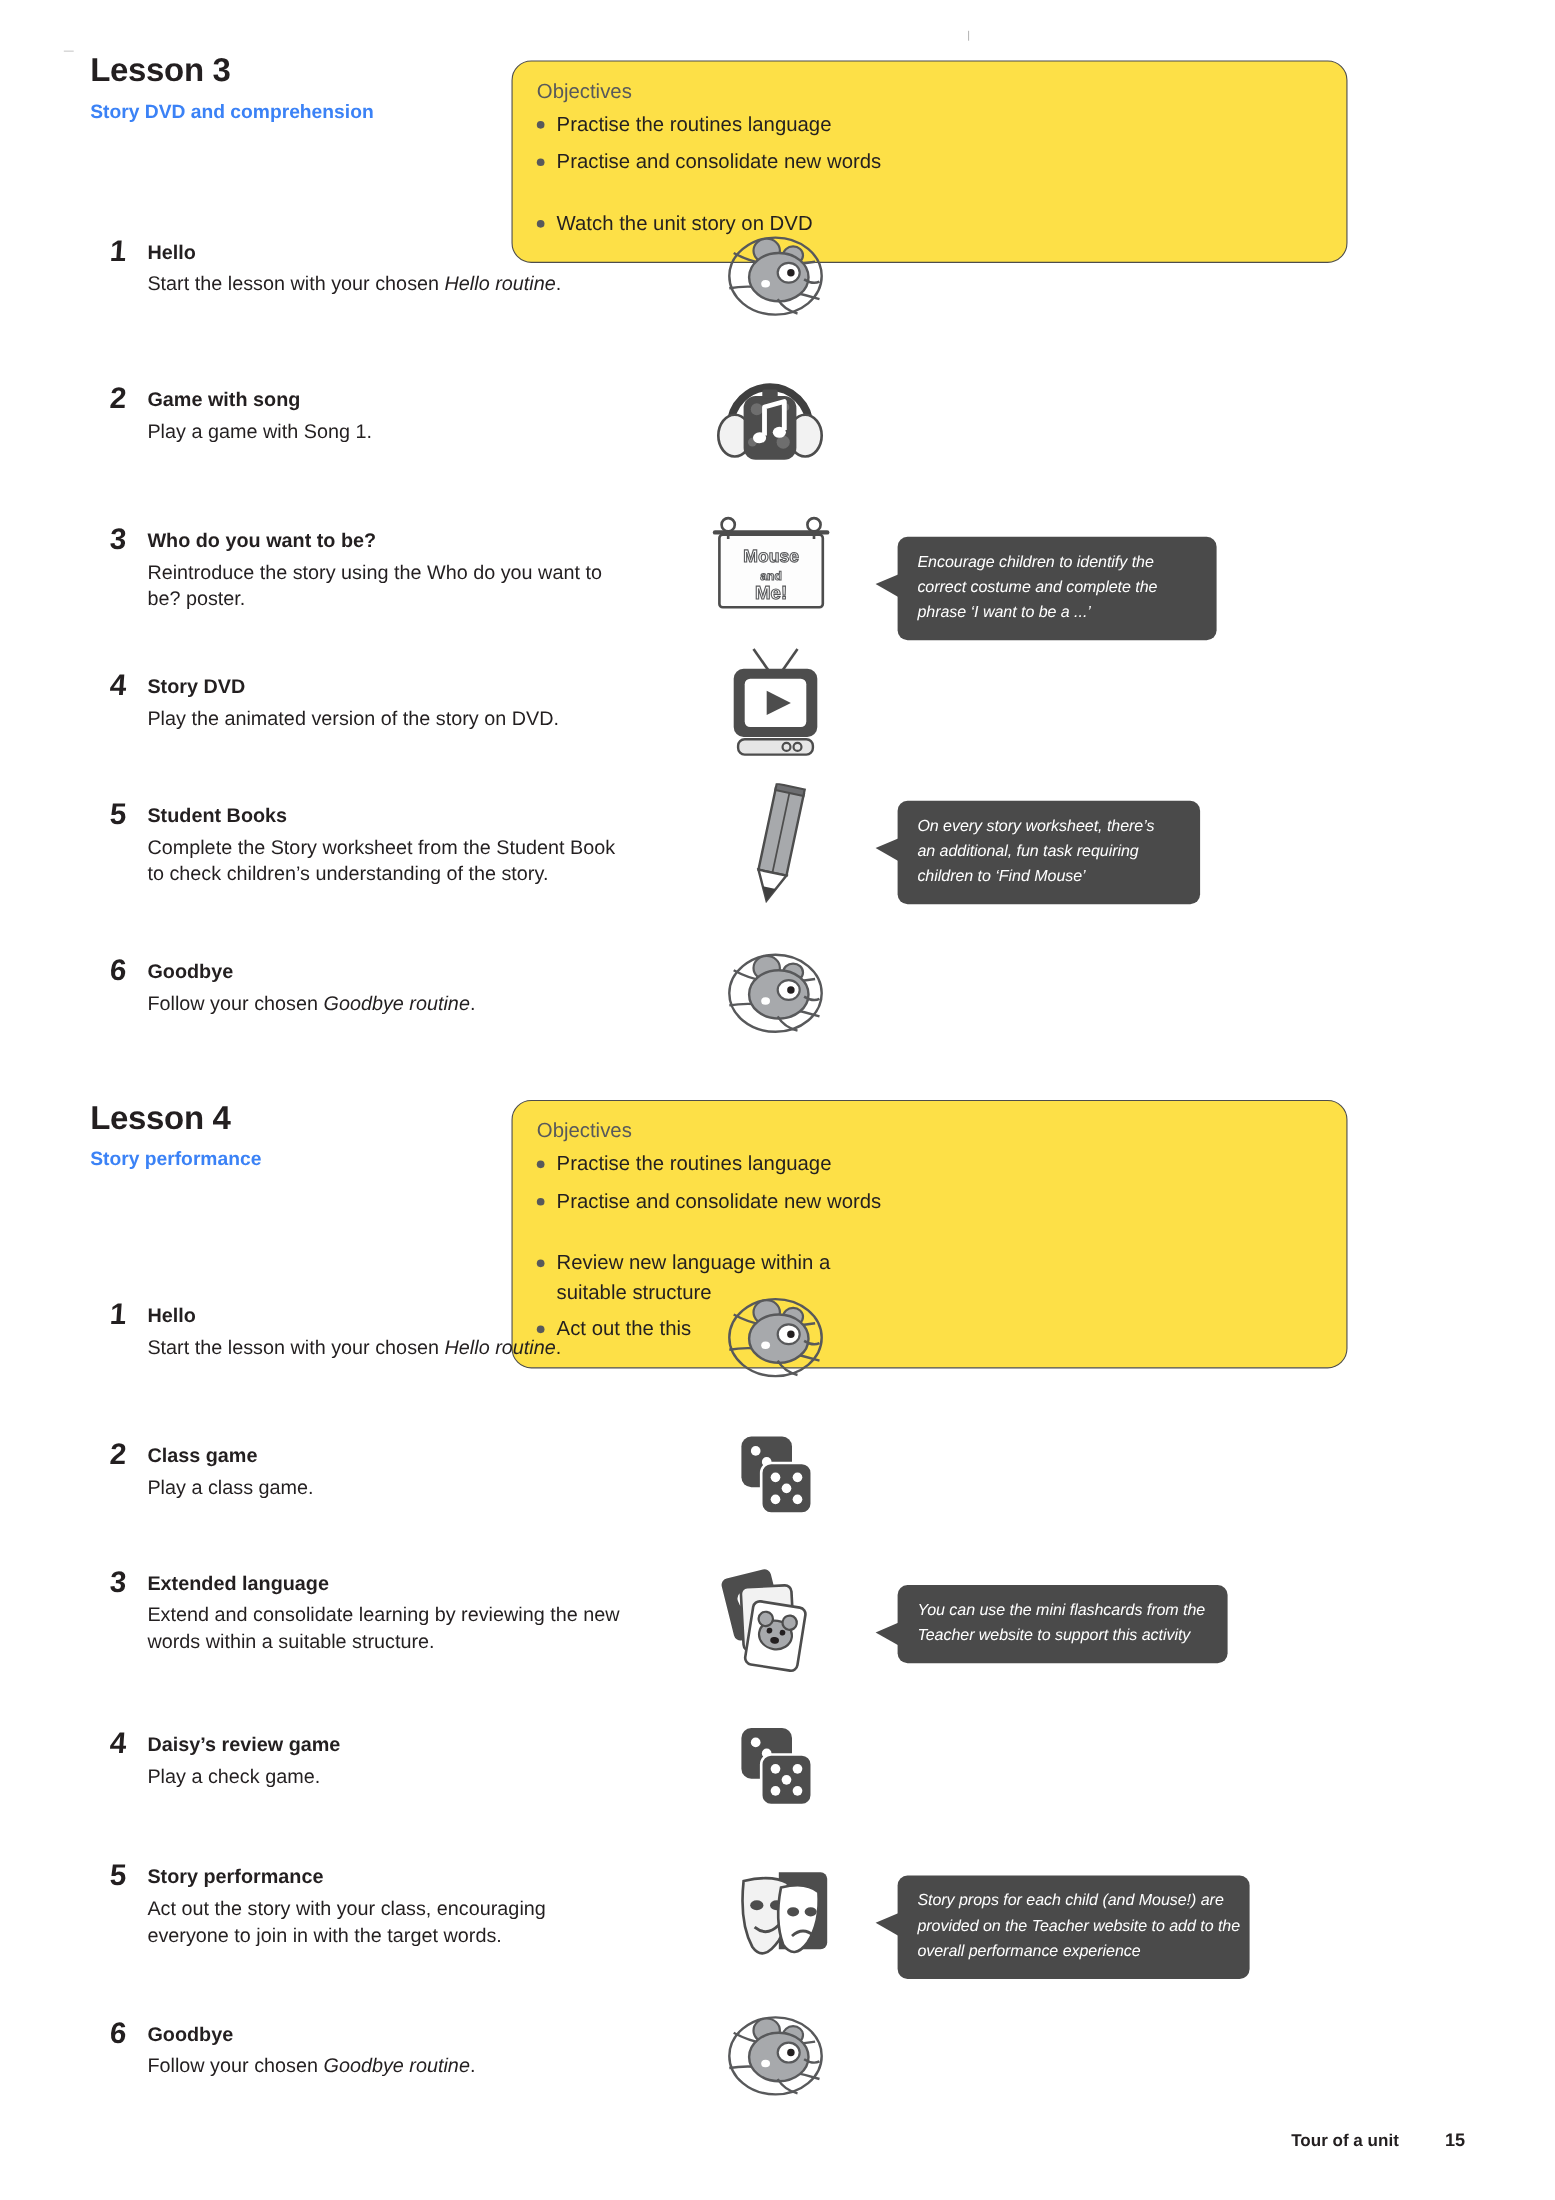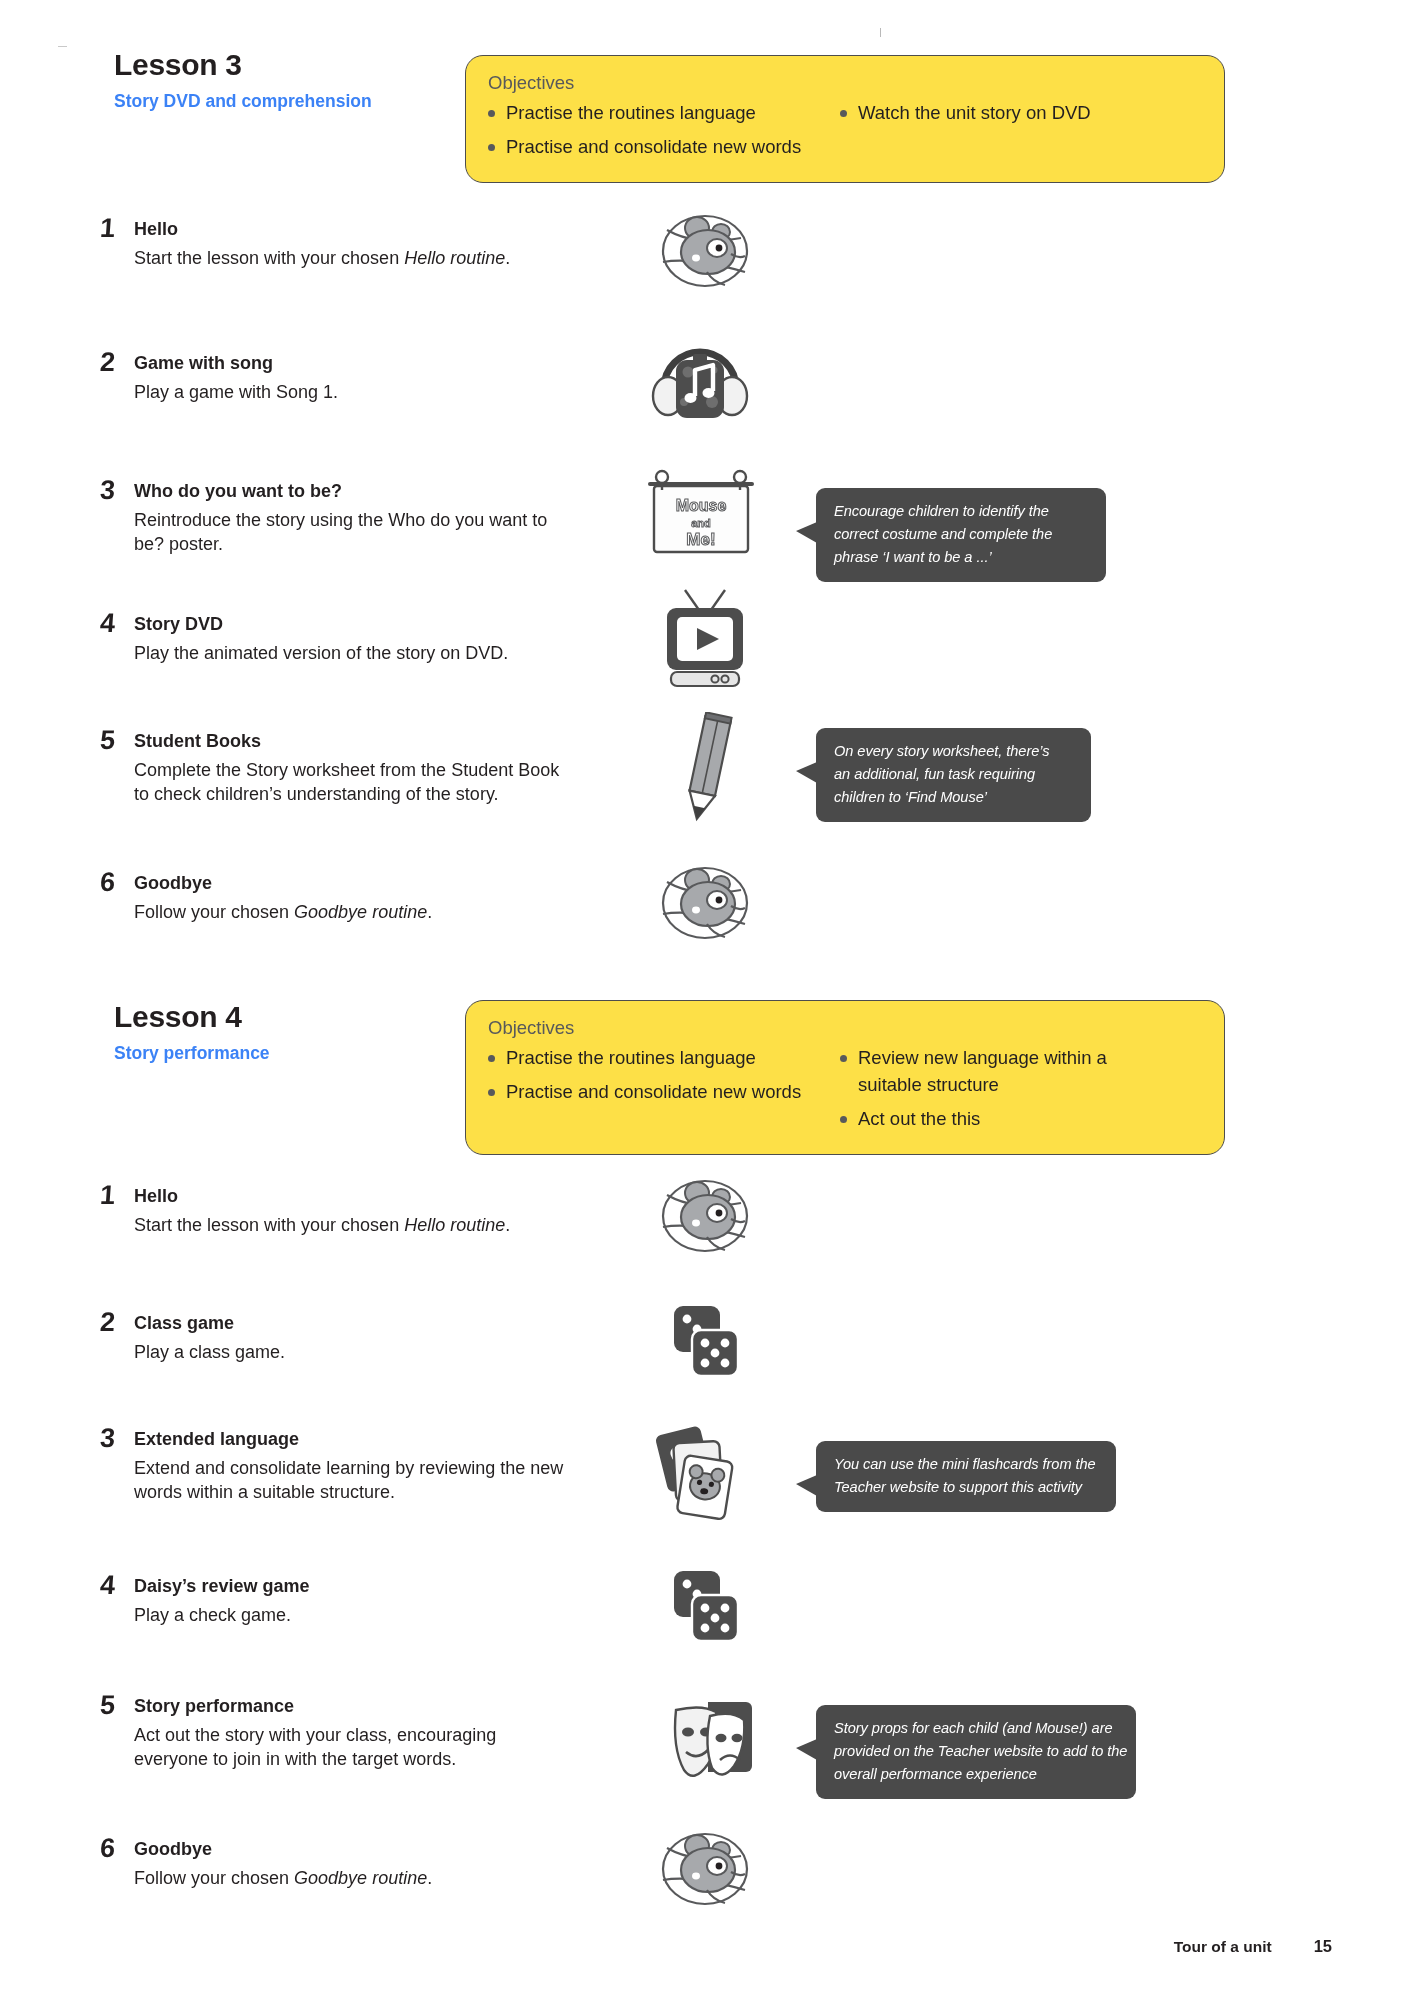--- a/index.html
+++ b/index.html
@@ -9,42 +9,42 @@
     width:1414px; height:2000px;
     background:#ffffff;
     font-family:"Liberation Sans", sans-serif;
     color:#231f20;
     position:relative;
     overflow:hidden;
   }
   .page { position:relative; width:1414px; height:2000px; padding:0; }
 
   
-  .lesson-head { position:absolute; left:82px;margin-left:32px; }
+  .lesson-head { position:absolute; left:82px; }
   .lesson-title {
     font-size:30px; font-weight:bold; letter-spacing:-0.3px;
     color:#231f20; line-height:1.1;
   }
   .lesson-sub {
     font-size:17.5px; font-weight:bold; color:#3b82f6;
     margin-top:10px; line-height:1.2;
   }
 
   
   .objectives {
     position:absolute;
     border:1.6px solid #4d4d4d;
     border-radius:18px;
     background:#fde047;
     padding:16px 22px 14px 22px;
   }
   .obj-label {
     font-size:18.5px; color:#58595b; margin-bottom:6px; line-height:1.2;
   }
-  .obj-cols { display:flex; gap:22px; }
+  .obj-cols { display:flex; gap:22px;flex-direction:column; }
   .obj-col { }
   .obj-col.left { width:330px; }
   .obj-col.right { width:268px; }
   .obj-item {
     display:flex; align-items:flex-start;
     font-size:18.5px; color:#231f20; line-height:1.45;
     margin-bottom:7px;
   }
   .obj-bullet {
     flex:0 0 auto; width:7px; height:7px; border-radius:50%;

